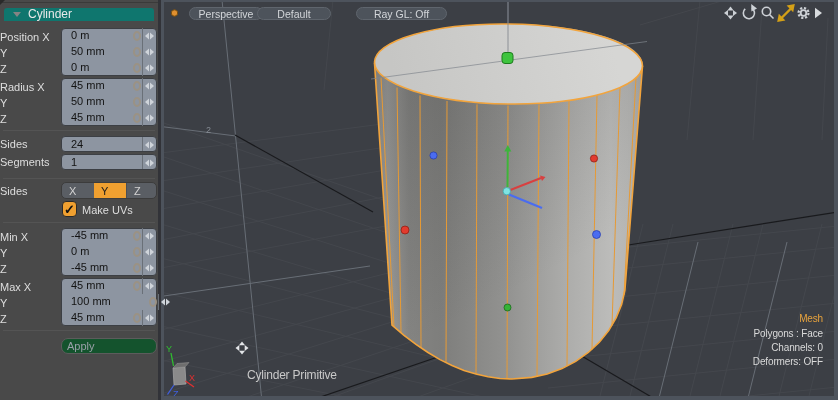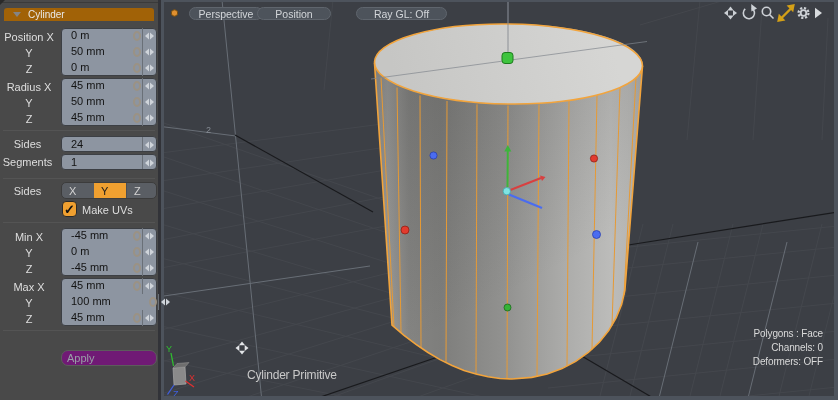--- a/index.html
+++ b/index.html
@@ -1,25 +1,25 @@
 <!DOCTYPE html>
 <html><head><meta charset="utf-8"><style>
 html,body{margin:0;padding:0;width:838px;height:400px;overflow:hidden;background:#494949;
 font-family:"Liberation Sans",sans-serif;}
 *{box-sizing:border-box}
 .abs{position:absolute}
 #panel{position:absolute;left:0;top:0;width:158px;height:400px;background:#494949;font-size:11px}
-.lbl{position:absolute;color:#dedede;text-align:center;line-height:16px}
+.lbl{position:absolute;color:#dedede;text-align:left;line-height:16px}
 .grp{position:absolute;left:61px;width:96px;background:#8d95a1;border-radius:4px;border:1px solid #3c3f44}
 .row{position:absolute;left:61px;width:96px;height:16px;background:#8d95a1;border-radius:4px;border:1px solid #3c3f44}
 .val{position:absolute;left:9px;color:#131313;line-height:15px;font-size:11px}
 .knob{position:absolute;right:15px;width:8px;height:10px;border:2px solid #9b9284;border-radius:50%}
 .sep{position:absolute;left:3px;right:3px;height:1px;background:#383838;border-bottom:1px solid #545454}
 .arr{position:absolute;right:1px;top:0;bottom:0;width:13px;border-left:1px solid #6a7078;color:#cfd4da}
-.hdr{position:absolute;left:4px;top:8px;width:150px;height:13px;background:#a16207;border-radius:3px 3px 0 0;color:#e9e9e9;font-size:10px;line-height:13px}
+.hdr{position:absolute;left:4px;top:8px;width:150px;height:13px;background:#0f766e;border-radius:3px 3px 0 0;color:#e9e9e9;font-size:12px;line-height:13px}
 #vp{position:absolute;left:157px;top:0;width:681px;height:400px;background:#4d535c}
 #vpi{position:absolute;left:164px;top:2px;width:670px;height:394px;background:#3c3f45;overflow:hidden}
 .pill{position:absolute;top:5px;height:13px;border:1px solid #5f656d;background:#4d535b;border-radius:7px;color:#d3d6da;font-size:10.5px;text-align:center;line-height:12px}
 .rtx{position:absolute;right:11px;width:200px;text-align:right;color:#dadada;font-size:10px;letter-spacing:-0.15px}
 </style></head><body>
 <div id="vp">
     <div style="position:absolute;left:0;top:0;width:4px;height:400px;background:#323338"></div>
   </div>
 <div id="vpi">
 <svg width="670" height="394" viewBox="0 0 670 394">
@@ -171,23 +171,24 @@
 <g>
 <circle cx="803.5" cy="13" r="5" fill="none" stroke="#cdd1d6" stroke-width="2.2" stroke-dasharray="2.2,1.7"></circle>
 <circle cx="803.5" cy="13" r="3.8" fill="#cdd1d6"></circle>
 <circle cx="803.5" cy="13" r="1.9" fill="#3c3f45"></circle>
 </g>
 <path d="M815,7.8 L815,18.2 L822,13 Z" fill="#d8dbde"></path>
 <circle cx="174.5" cy="13" r="3.2" fill="#e09030" stroke="#7a5010" stroke-width="1"></circle>
 </g>
 </svg>
 <div class="pill" style="left:25px;width:74px">Perspective</div>
-<div class="pill" style="left:93px;width:74px">Position</div>
+<div class="pill" style="left:93px;width:74px">Default</div>
 <div class="pill" style="left:192px;width:91px">Ray GL: Off</div>
 <div class="abs" style="left:83px;top:366px;color:#c9c9c9;font-size:12px;letter-spacing:-0.2px">Cylinder Primitive</div>
+<div class="rtx" style="top:311px;color:#e8a33d">Mesh</div>
 <div class="rtx" style="top:325.5px">Polygons : Face</div>
 <div class="rtx" style="top:340px">Channels: 0</div>
 <div class="rtx" style="top:354px">Deformers: OFF</div>
 </div>
 <div id="panel">
 <div style="position:absolute;left:0;top:2px;width:158px;height:1px;background:#3a3a3a"></div>
 <div style="position:absolute;left:0;top:0;width:0;height:0;border-top:5px solid #2a2a2a;border-right:5px solid transparent"></div>
 <div class="hdr"><span style="display:inline-block;margin:0 7px 1px 9px;width:0;height:0;border-left:4px solid transparent;border-right:4px solid transparent;border-top:5px solid #848484"></span>Cylinder</div>
 <div class="lbl" style="left:0;top:29px;width:58px">Position X</div>
 <div class="lbl" style="left:0;top:45px;width:58px">Y</div>
@@ -322,13 +323,13 @@
     </div>
 <div style="position:absolute;left:62px;top:310px;width:94px;height:16px">
 <span class="val" style="top:0">45 mm</span>
 <span class="knob" style="top:2.5px"></span>
 <span class="arr" style="height:16px"><svg width="13" height="14" style="margin-top:1px">
           <path d="M2,7 L6,3.5 V10.5 Z" fill="#cfd4da"></path>
           <path d="M11,7 L7,3.5 V10.5 Z" fill="#cfd4da"></path>
         </svg></span>
     </div>
 <div class="sep" style="top:330px"></div>
-<div style="position:absolute;left:61px;top:350px;width:96px;height:16px;background:#701a75;border:1px solid #5c5c5c;border-radius:7px;color:#99a0a8;font-size:11px;line-height:14px;padding-left:5px">Apply</div>
+<div style="position:absolute;left:61px;top:338px;width:96px;height:16px;background:#14532d;border:1px solid #5c5c5c;border-radius:7px;color:#99a0a8;font-size:11px;line-height:14px;padding-left:5px">Apply</div>
 </div>
 </body></html>

